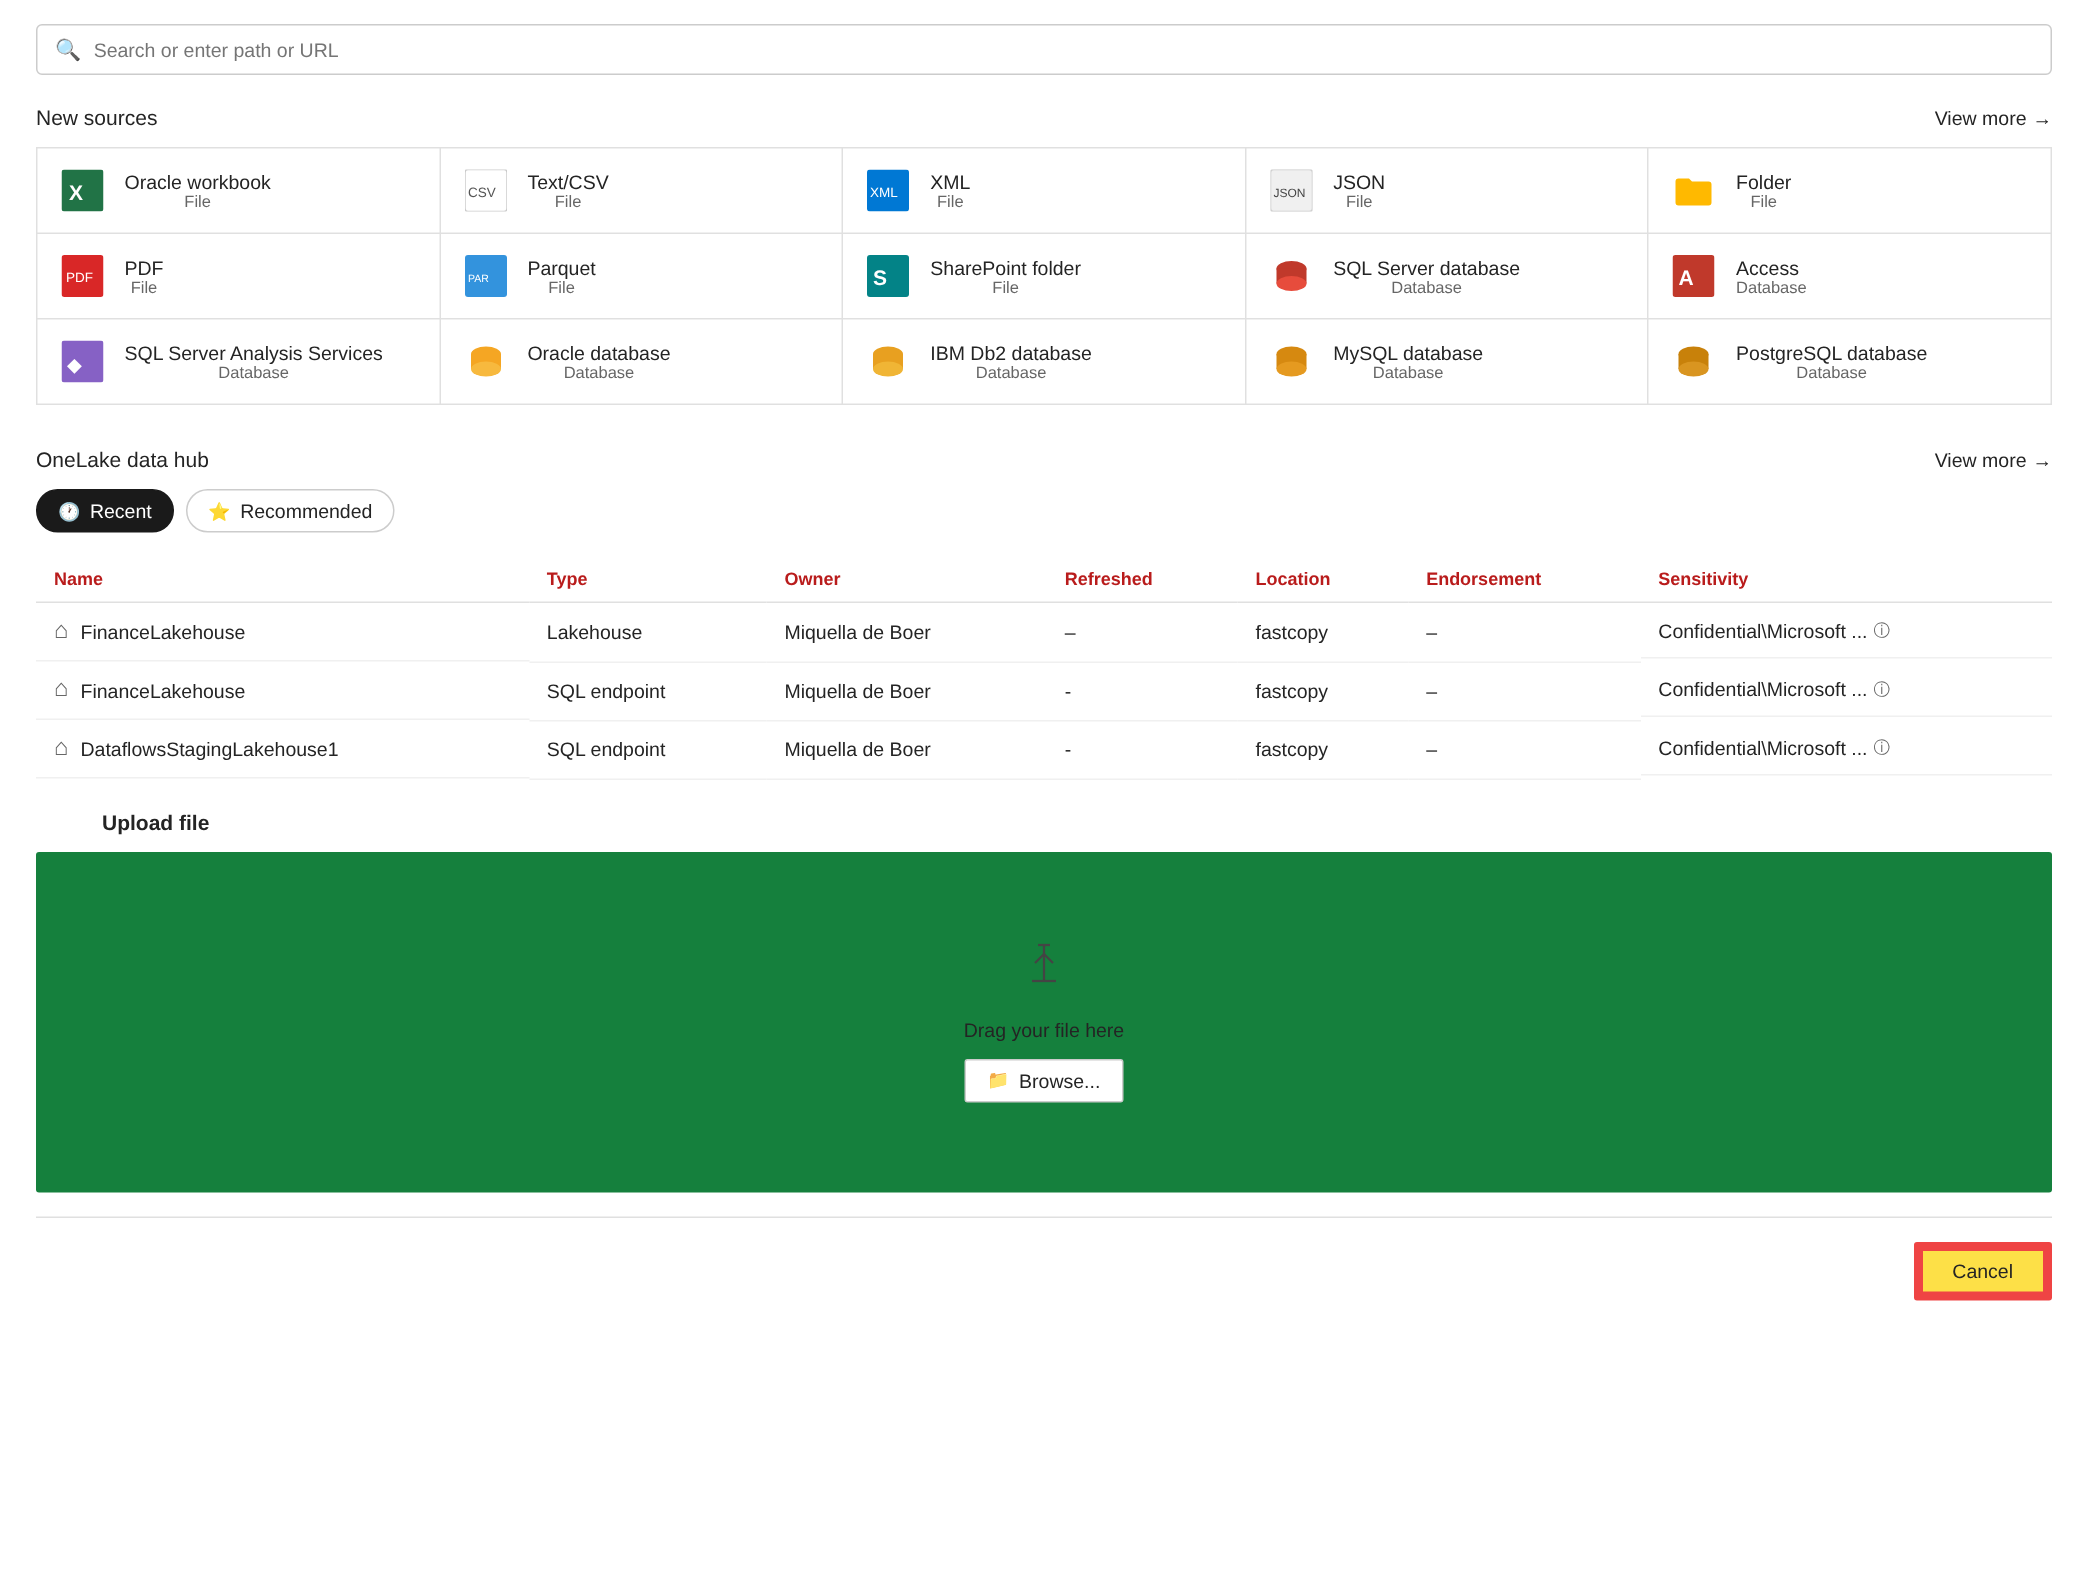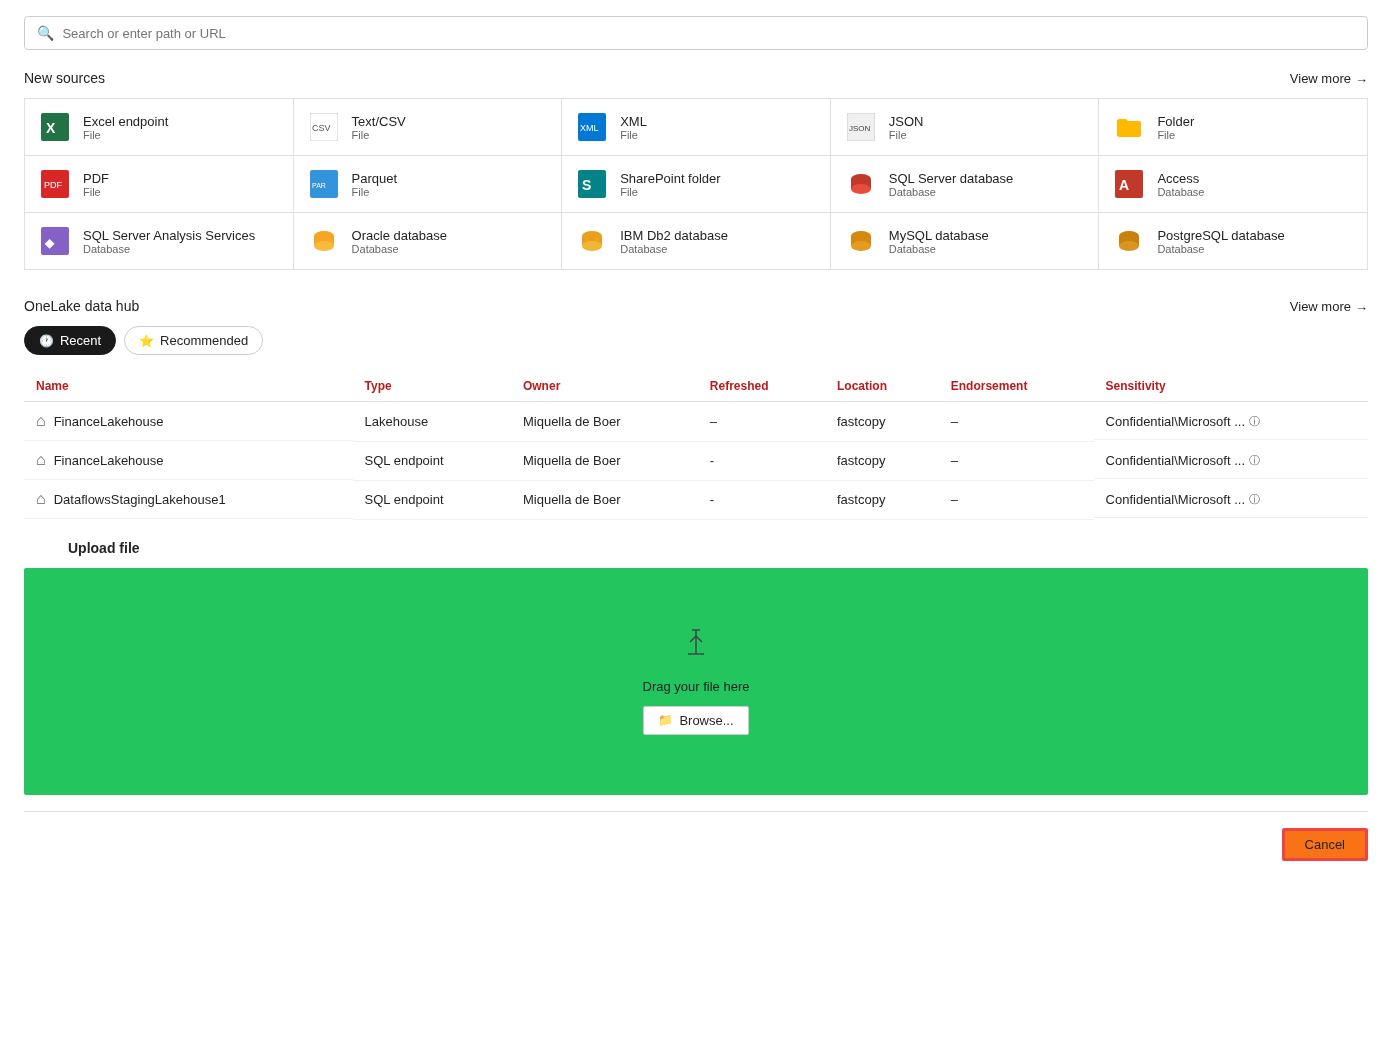--- a/index.html
+++ b/index.html
@@ -37,21 +37,21 @@
     }
     .source-item {
       background: #fff;
       padding: 12px 14px;
       display: flex; align-items: center; gap: 12px;
       cursor: pointer;
     }
     .source-icon { width: 32px; height: 32px; display: flex; align-items: center; justify-content: center; flex-shrink: 0; }
     .source-info { display: flex; flex-direction: column; }
     .source-name { font-size: 13px; font-weight: 500; color: #242424; }
-    .source-type { font-size: 11px; color: #666; }
+    .source-type { font-size: 11px; color: #666; text-align: center; }
 
     
     .onelake-section { margin-bottom: 20px; }
 
     
     .tabs { display: flex; gap: 8px; margin-bottom: 16px; }
     .tab {
       display: flex; align-items: center; gap: 6px;
       padding: 6px 14px; border-radius: 20px;
       cursor: pointer; font-size: 13px; font-weight: 500;
@@ -70,21 +70,21 @@
     }
     .data-table td {
       padding: 10px 12px; font-size: 13px; color: #242424;
       border-bottom: 1px solid #f0f0f0;
     }
 
     
     .upload-section { margin-top: 8px; }
     .upload-title { font-size: 14px; font-weight: 600; margin-bottom: 12px; margin-left: 44px; }
     .upload-area {
-      background: #22c55e;
+      background: #15803d;
       border-radius: 2px;
       padding: 60px 20px;
       display: flex; flex-direction: column; align-items: center; justify-content: center;
       min-height: 180px;
     }
     .upload-icon { font-size: 28px; color: #444; margin-bottom: 12px; }
     .upload-text { font-size: 13px; color: #242424; margin-bottom: 12px; }
     .browse-btn {
       display: flex; align-items: center; gap: 6px;
       padding: 6px 14px; border: 1px solid #ccc;
@@ -93,22 +93,22 @@
     }
     .folder-icon { font-size: 12px; }
 
     
     .footer {
       display: flex; justify-content: flex-end;
       padding: 16px 0; margin-top: 16px;
       border-top: 1px solid #e0e0e0;
     }
     .cancel-btn {
-      padding: 6px 20px; border: 3px solid #ef4444;
-      background: #f97316; border-radius: 2px; cursor: pointer;
+      padding: 6px 20px; border: 6px solid #ef4444;
+      background: #fde047; border-radius: 2px; cursor: pointer;
       font-size: 13px; color: #242424; text-align: right;
     }
 
     
     .page-num { text-align: center; color: #0078d4; font-size: 12px; padding: 8px; }
   </style>
 </head>
 <body>
 
 <div class="page">
@@ -128,21 +128,21 @@
     </div>
     <div class="source-grid" id="source-grid">
     <div class="source-item">
     <div class="source-icon">
             <svg width="28" height="28" viewBox="0 0 28 28">
               <rect width="28" height="28" rx="2" fill="#217346"></rect>
               <text x="5" y="20" font-size="14" fill="white" font-weight="bold">X</text>
             </svg>
           </div>
     <div class="source-info">
-      <span class="source-name">Excel endpoint</span>
+      <span class="source-name">Oracle workbook</span>
       <span class="source-type">File</span>
     </div>
   </div>
         <div class="source-item">
     <div class="source-icon">
             <svg width="28" height="28" viewBox="0 0 28 28">
               <rect width="28" height="28" rx="2" fill="#fff" stroke="#ccc"></rect>
               <text x="2" y="18" font-size="9" fill="#555">CSV</text>
             </svg>
           </div>

